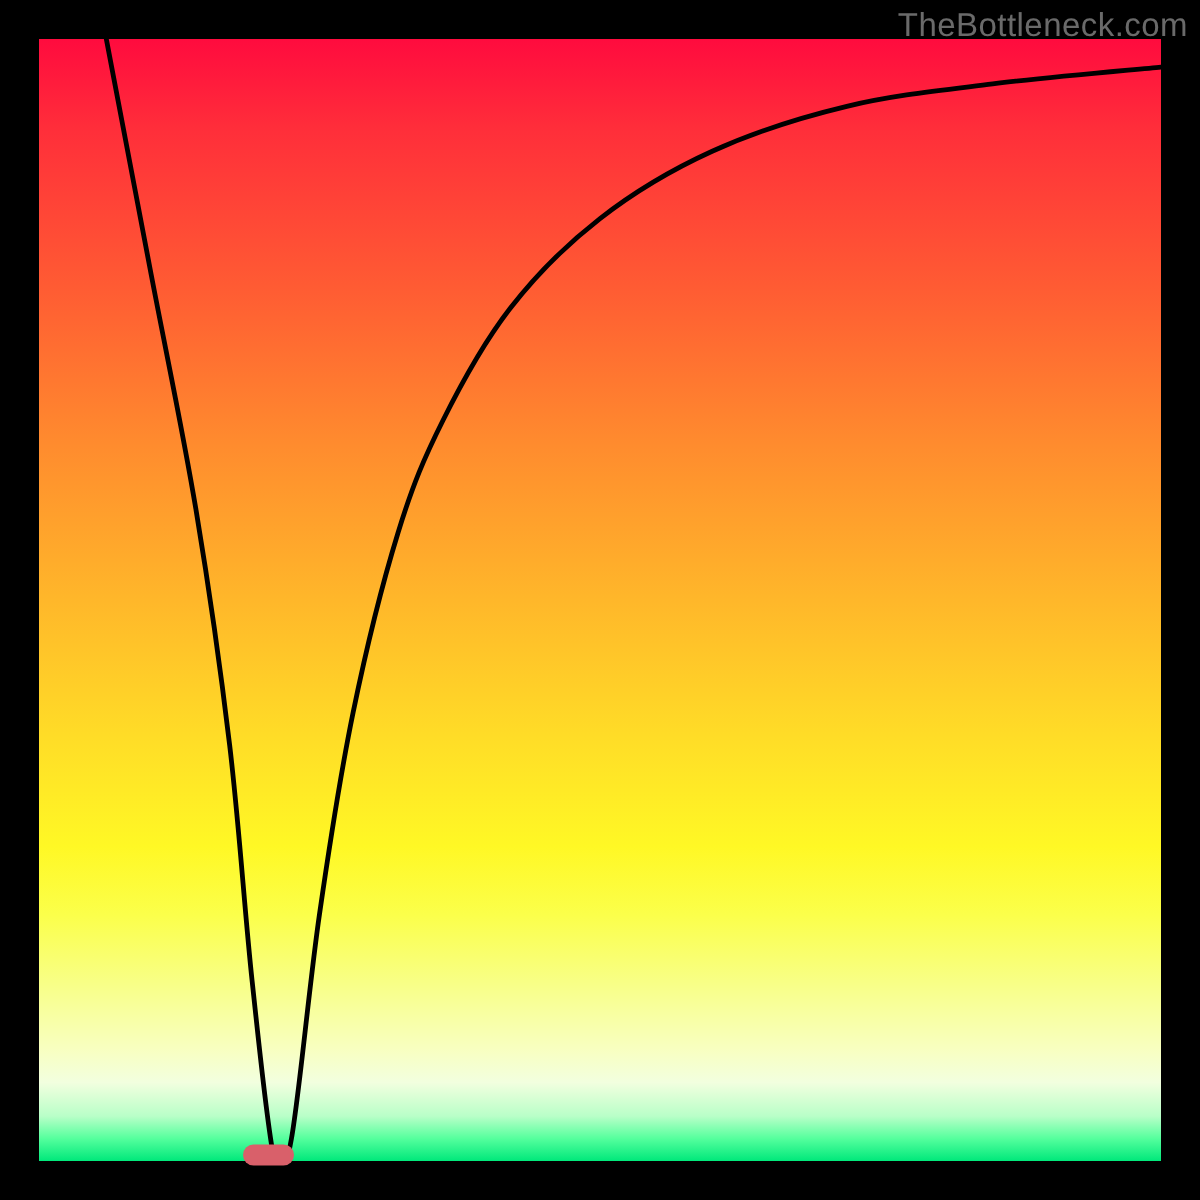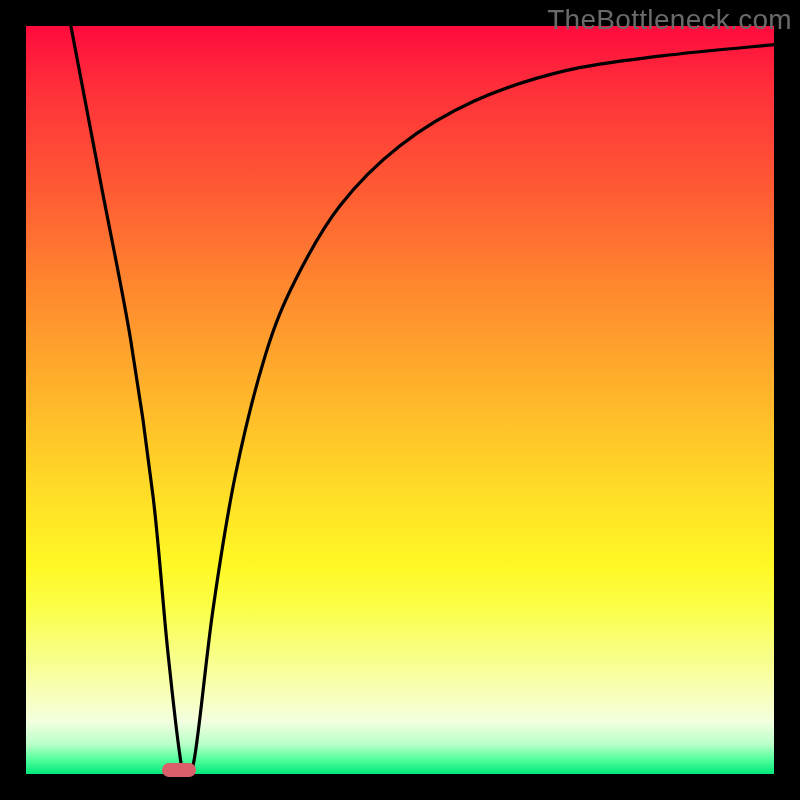--- a/index.html
+++ b/index.html
@@ -37,21 +37,21 @@
       #55ff9d 98%,
       #00e87b 100%
     );
   }
   .watermark {
     position: absolute;
     top: 4px;
     right: 8px;
     color: #6a6a6a;
     font-family: Arial, Helvetica, sans-serif;
-    font-size: 28px;
+    font-size: 22px;
     letter-spacing: 0.3px;
     user-select: none;
   }
   svg.curve {
     position: absolute;
     left: 0;
     top: 0;
     width: 748px;
     height: 748px;
   }

